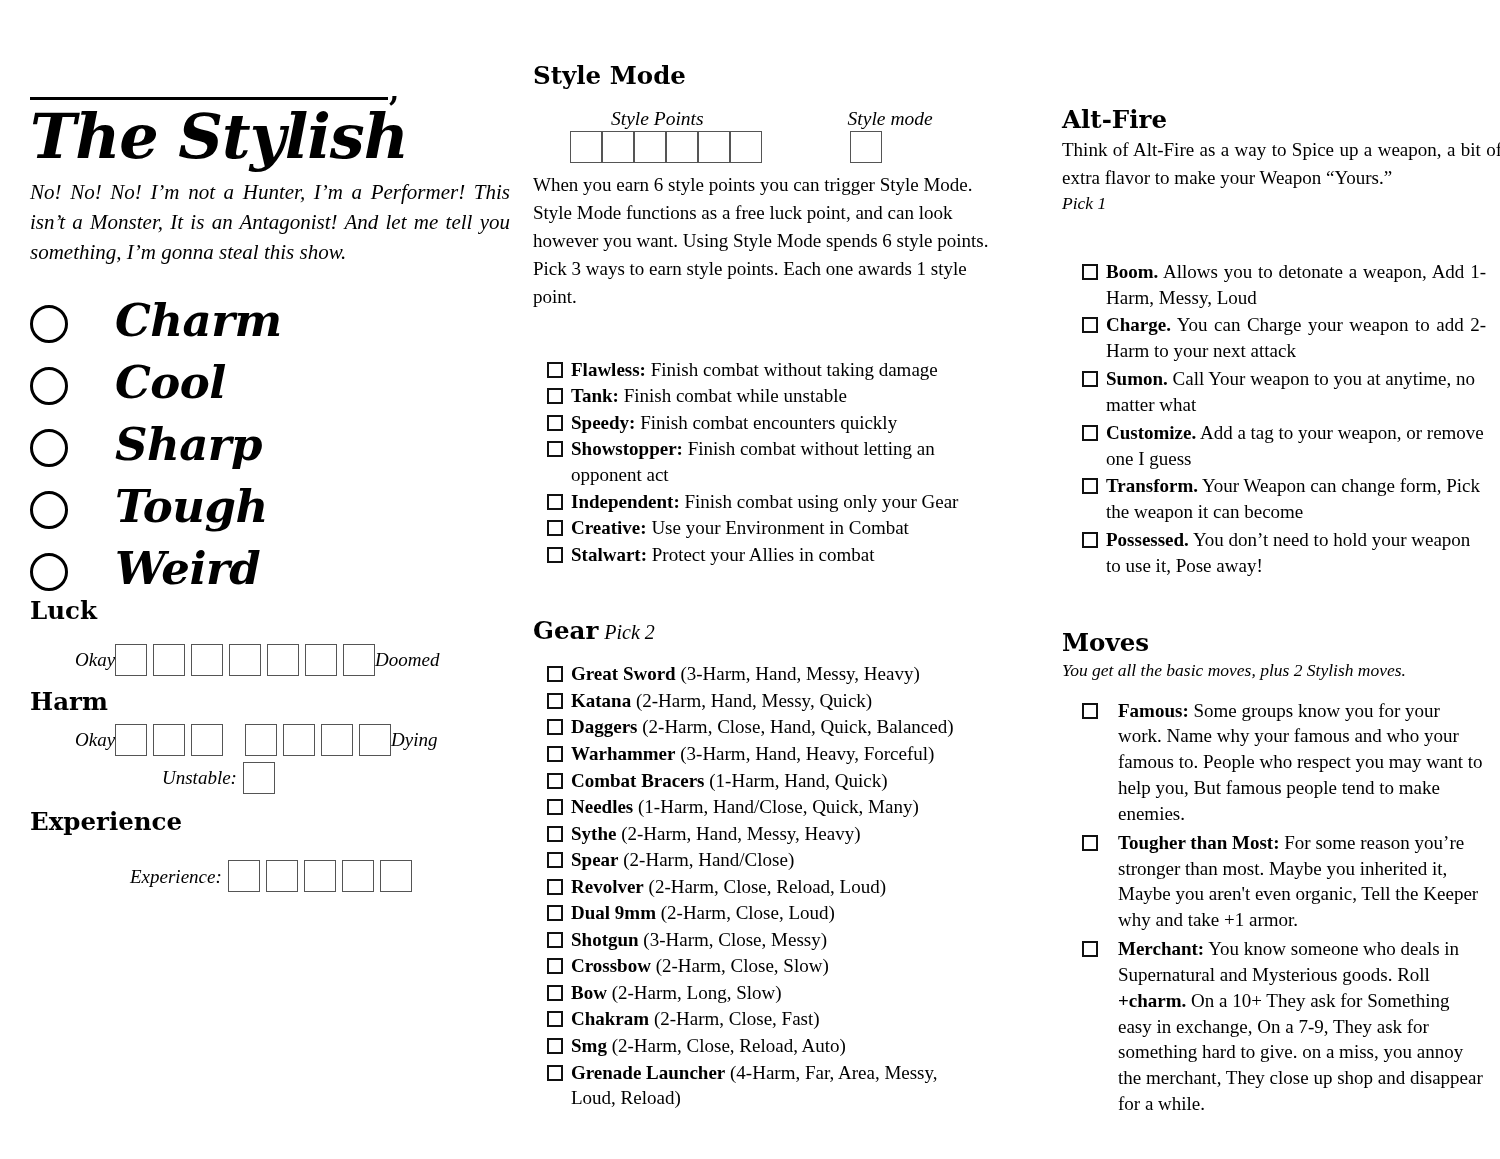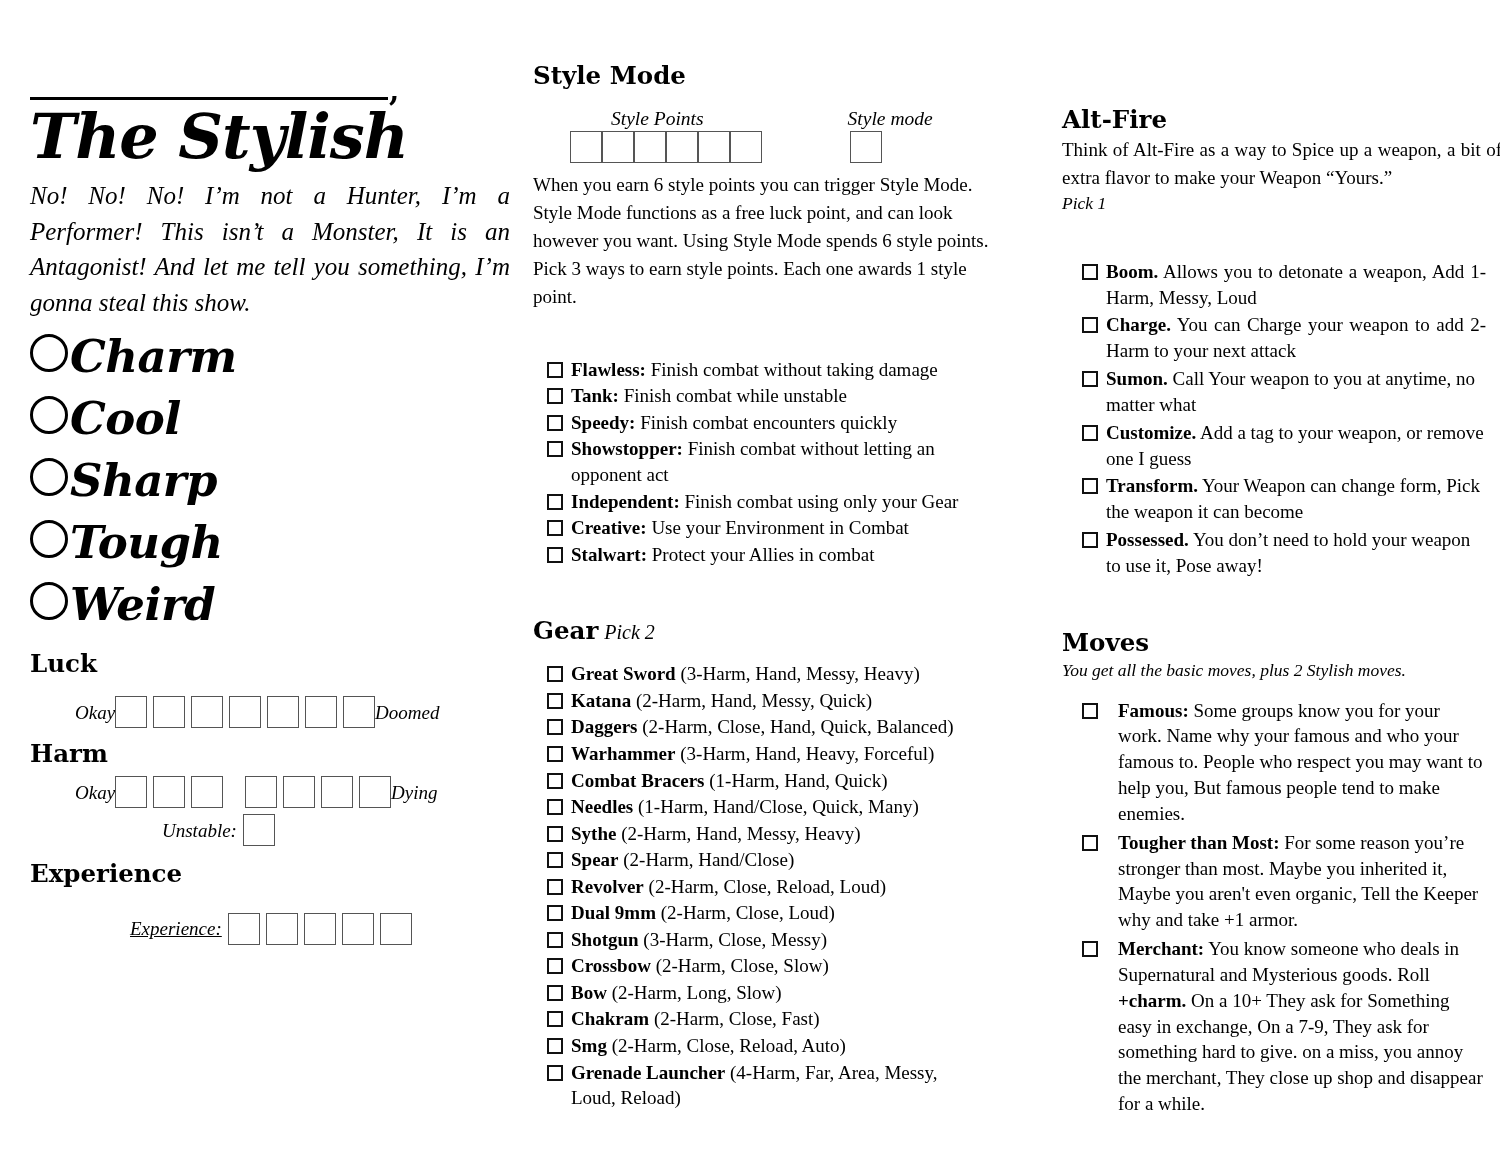--- a/index.html
+++ b/index.html
@@ -51,21 +51,21 @@
   }
   .section-h .pick {
     font-weight: normal;
     font-style: italic;
     font-size: 20px;
     margin-left: 6px;
     font-family: "Liberation Serif", serif;
   }
   .blurb {
     font-style: italic;
-    font-size: 25px;
+    font-size: 21px;
     line-height: 1.42;
     text-align: justify;
     margin: 0 0 6px 0;
   }
   .body-p {
     font-size: 19px;
     line-height: 1.47;
     margin: 0 0 6px 0;
   }
   .body-p.justify { text-align: justify; }
@@ -94,22 +94,23 @@
     line-height: 0.6;
     margin-left: 1px;
     font-family: "DejaVu Serif", serif;
     font-weight: bold;
   }
 
   
   .ratings { margin: 14px 0 6px 0; }
   .rating-row {
     display: flex;
-    align-items: flex-start;
+    align-items: flex-end;
     height: 62px;
+    gap: 45px;
   }
   .rating-circle {
     width: 38px;
     height: 38px;
     border: 3px solid #000;
     border-radius: 50%;
     box-sizing: border-box;
     flex: none;
   }
   .rating-label {
@@ -123,21 +124,21 @@
   }
 
   
   .track-wrap {
     display: flex;
     align-items: flex-end;
     margin-top: 18px;
   }
   .track-wrap.indent-1 { padding-left: 45px; }
   .track-wrap.indent-2 { padding-left: 132px; }
-  .track-wrap.indent-3 { padding-left: 100px; text-decoration: underline; }
+  .track-wrap.indent-3 { padding-left: 100px; }
   .edge-label {
     font-style: italic;
     font-size: 19px;
     line-height: 1.6;
     white-space: nowrap;
   }
   .boxes { display: flex; align-items: flex-end; }
   .boxes.gap-sm > .tbox { margin-right: 6px; }
   .boxes.gap-sm > .tbox:last-child { margin-right: 0; }
   .boxes.gap-none > .tbox { margin-right: 0; }

